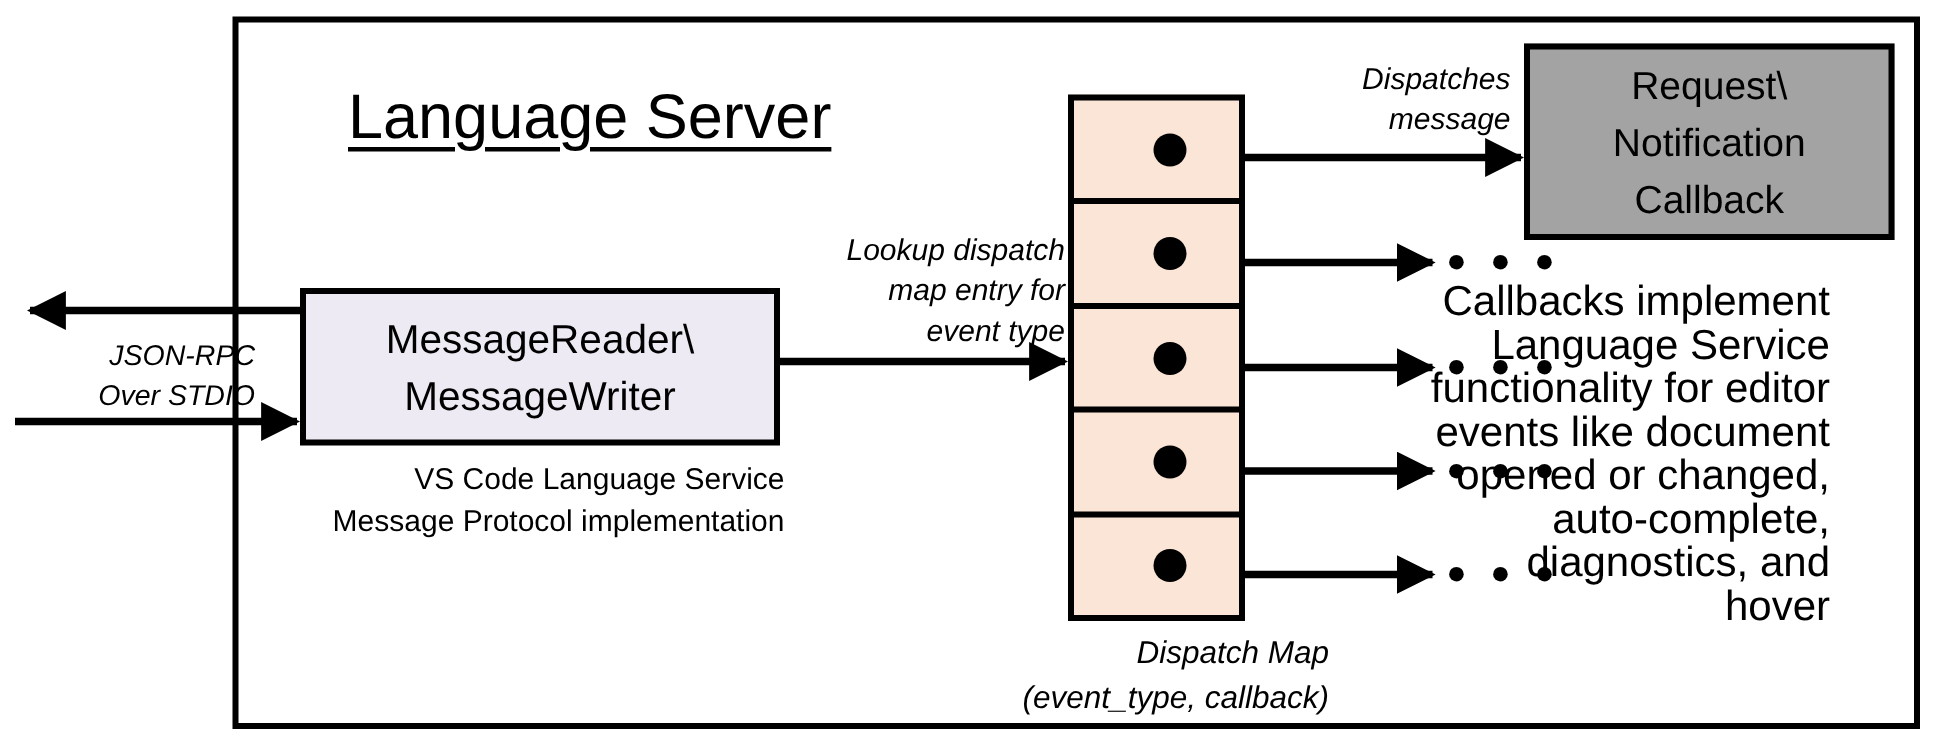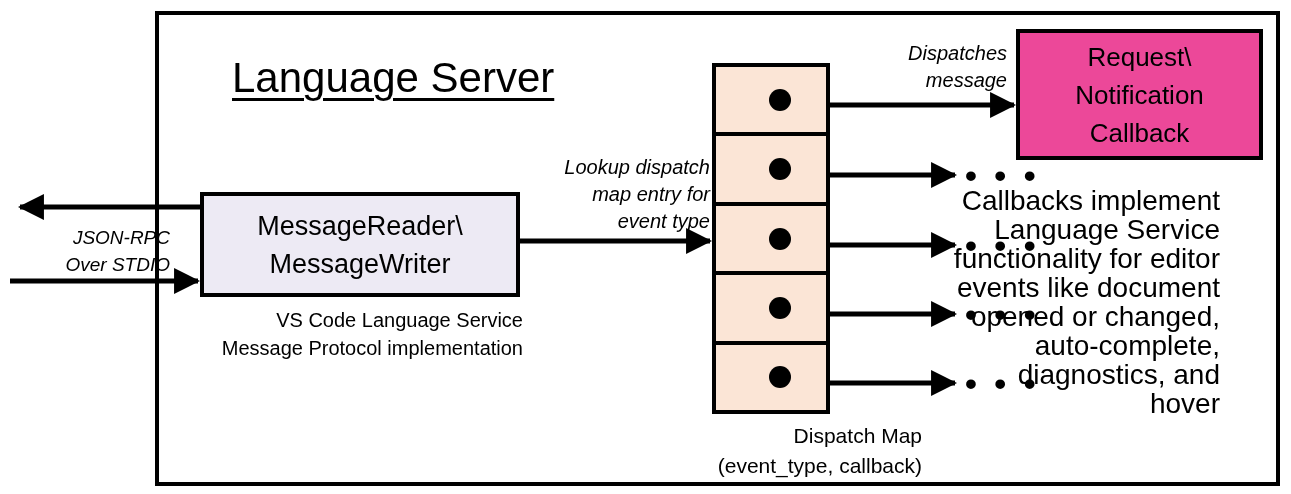--- a/index.html
+++ b/index.html
@@ -73,21 +73,21 @@
     top: 192px;
     width: 320px;
     height: 105px;
     background: #edeaf4;
   }
   #callback-box {
     left: 1016px;
     top: 29px;
     width: 247px;
     height: 131px;
-    background: #ec4899;
+    background: #a3a3a3;
     align-items: center;
   }
   #callback-box .node-label {
     font-size: 26px;
     line-height: 38px;
   }
 
   
   #dispatch-map {
     position: absolute;
@@ -152,25 +152,26 @@
     width: 175px;
   }
   #message-reader-caption {
     left: 198px;
     top: 306px;
     width: 325px;
     font-size: 20px;
     line-height: 28px;
   }
   #dispatch-map-caption {
-    left: 672px;
+    left: 636px;
     top: 421px;
     width: 250px;
     font-size: 21px;
     line-height: 30px;
+    font-style: italic;
   }
   #callbacks-desc {
     left: 950px;
     top: 186px;
     width: 270px;
     font-size: 28px;
     line-height: 29px;
   }
 
   

